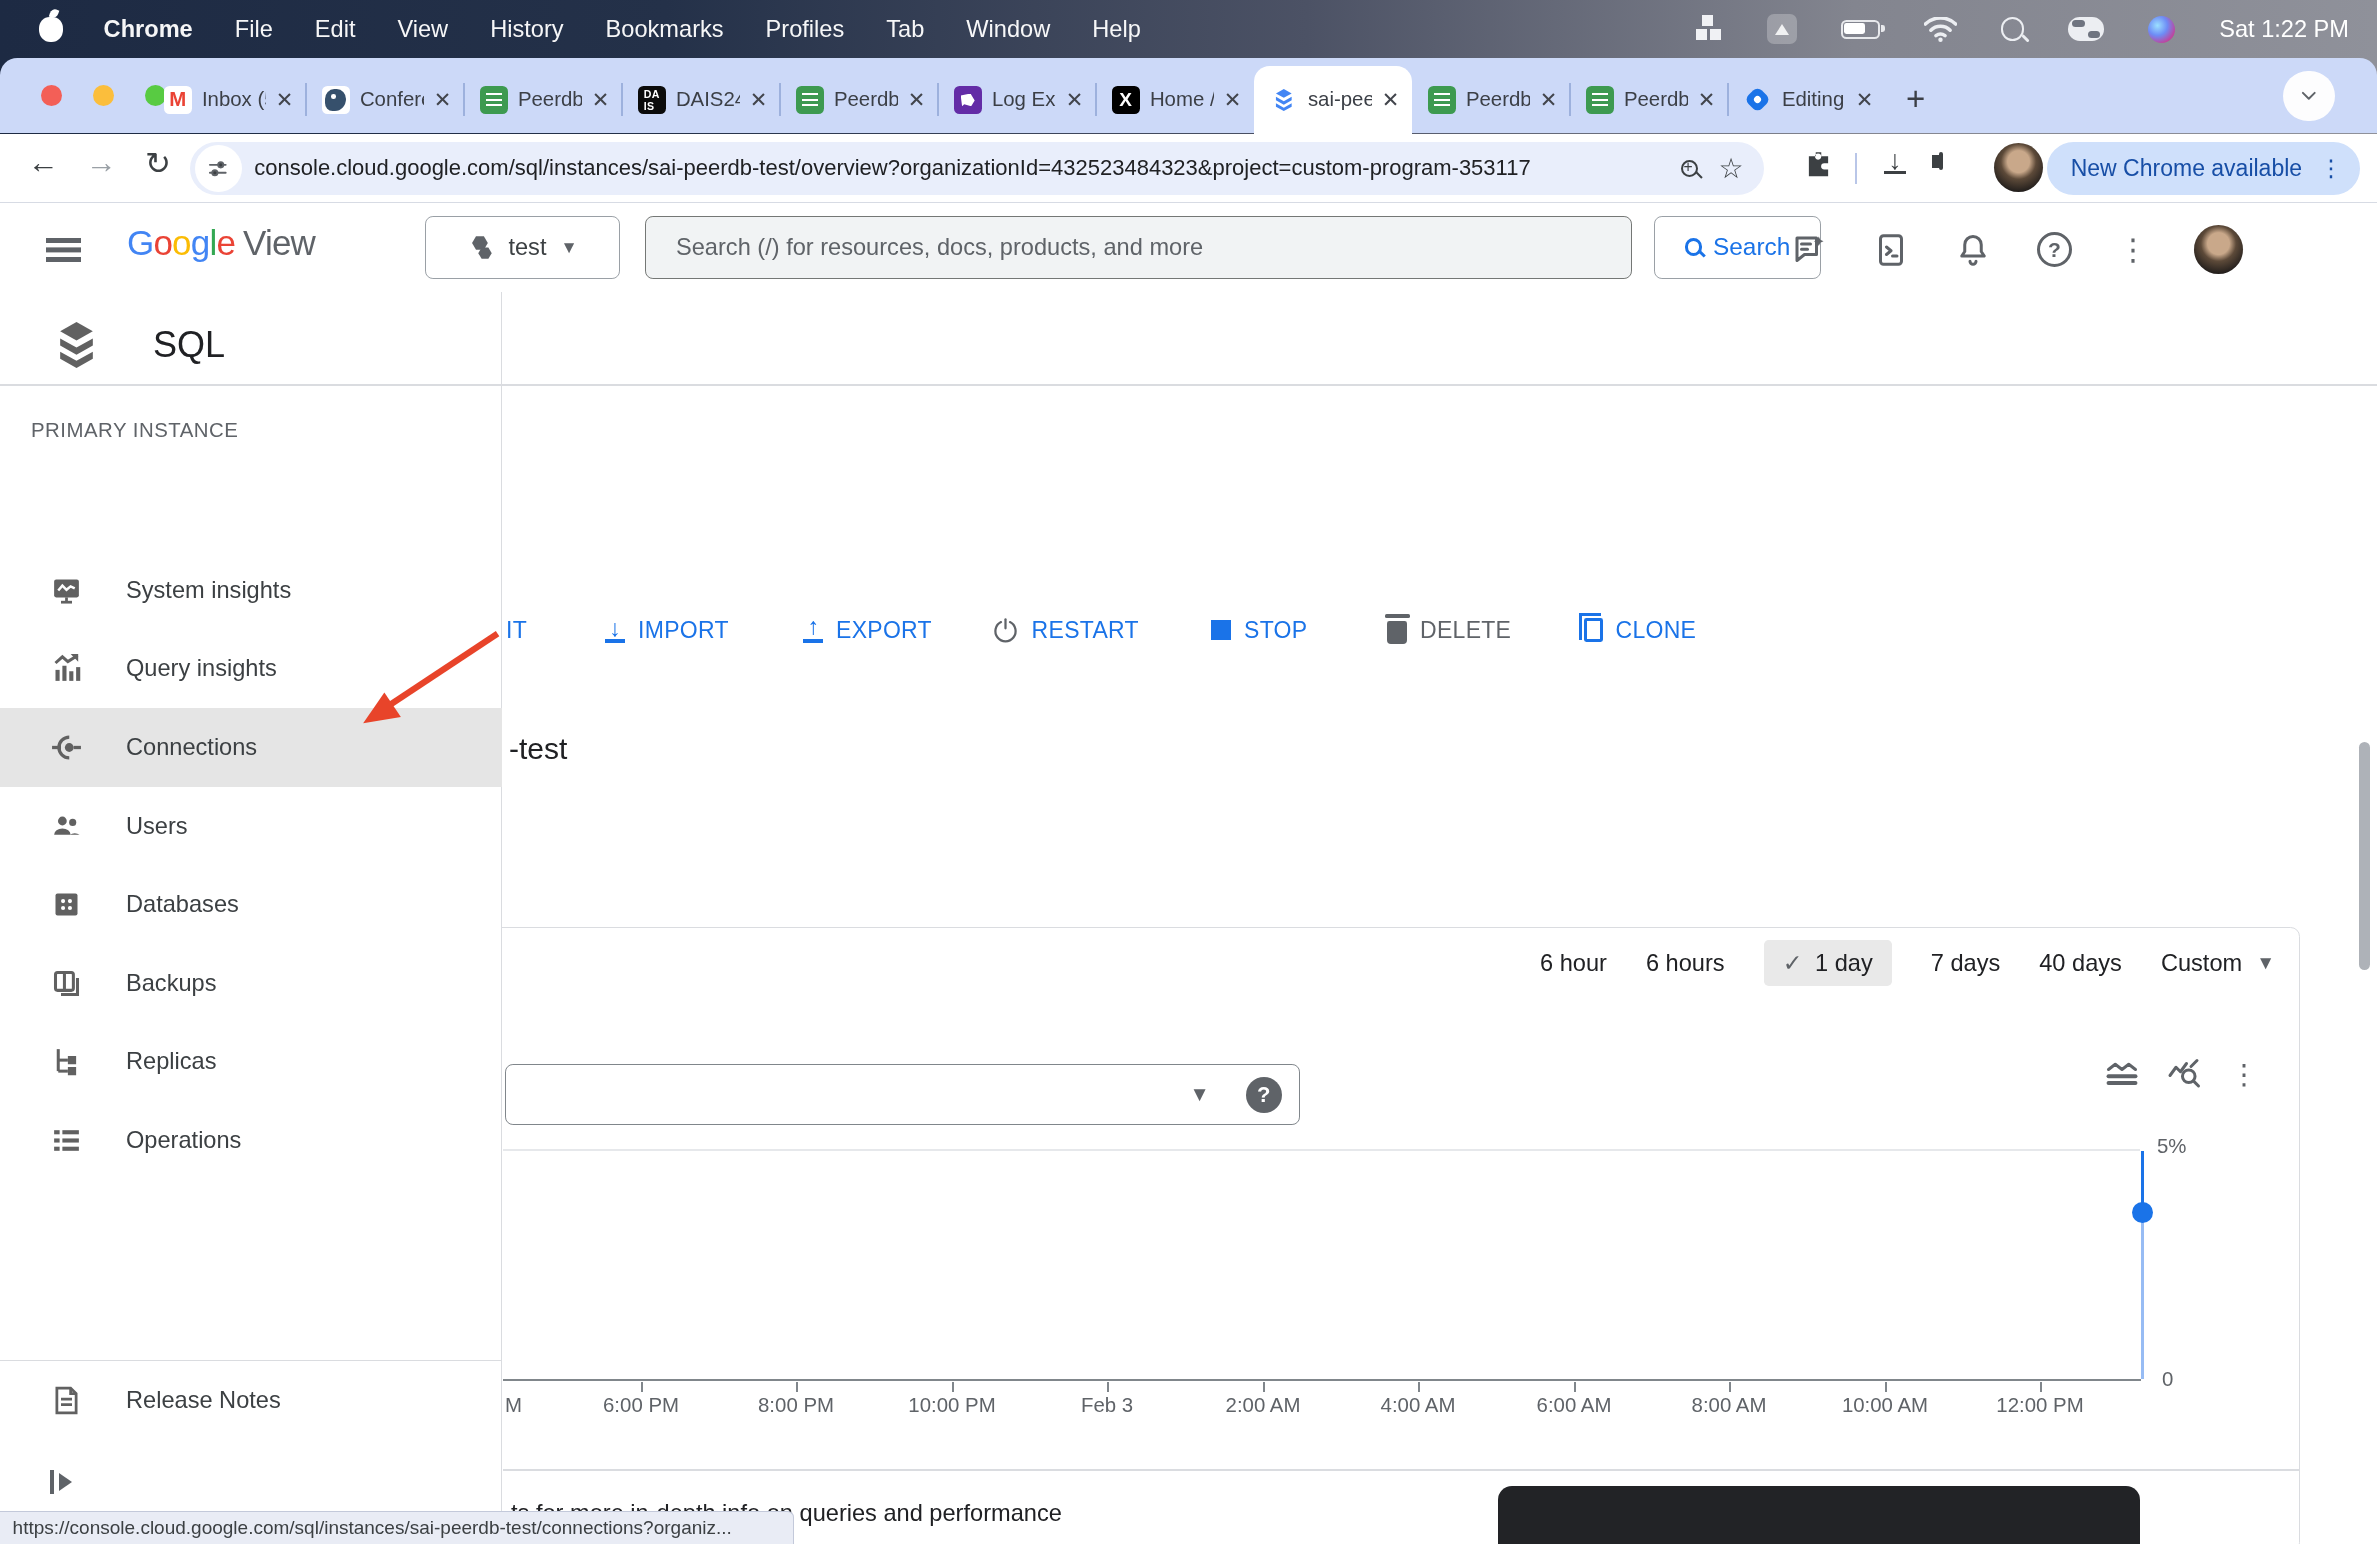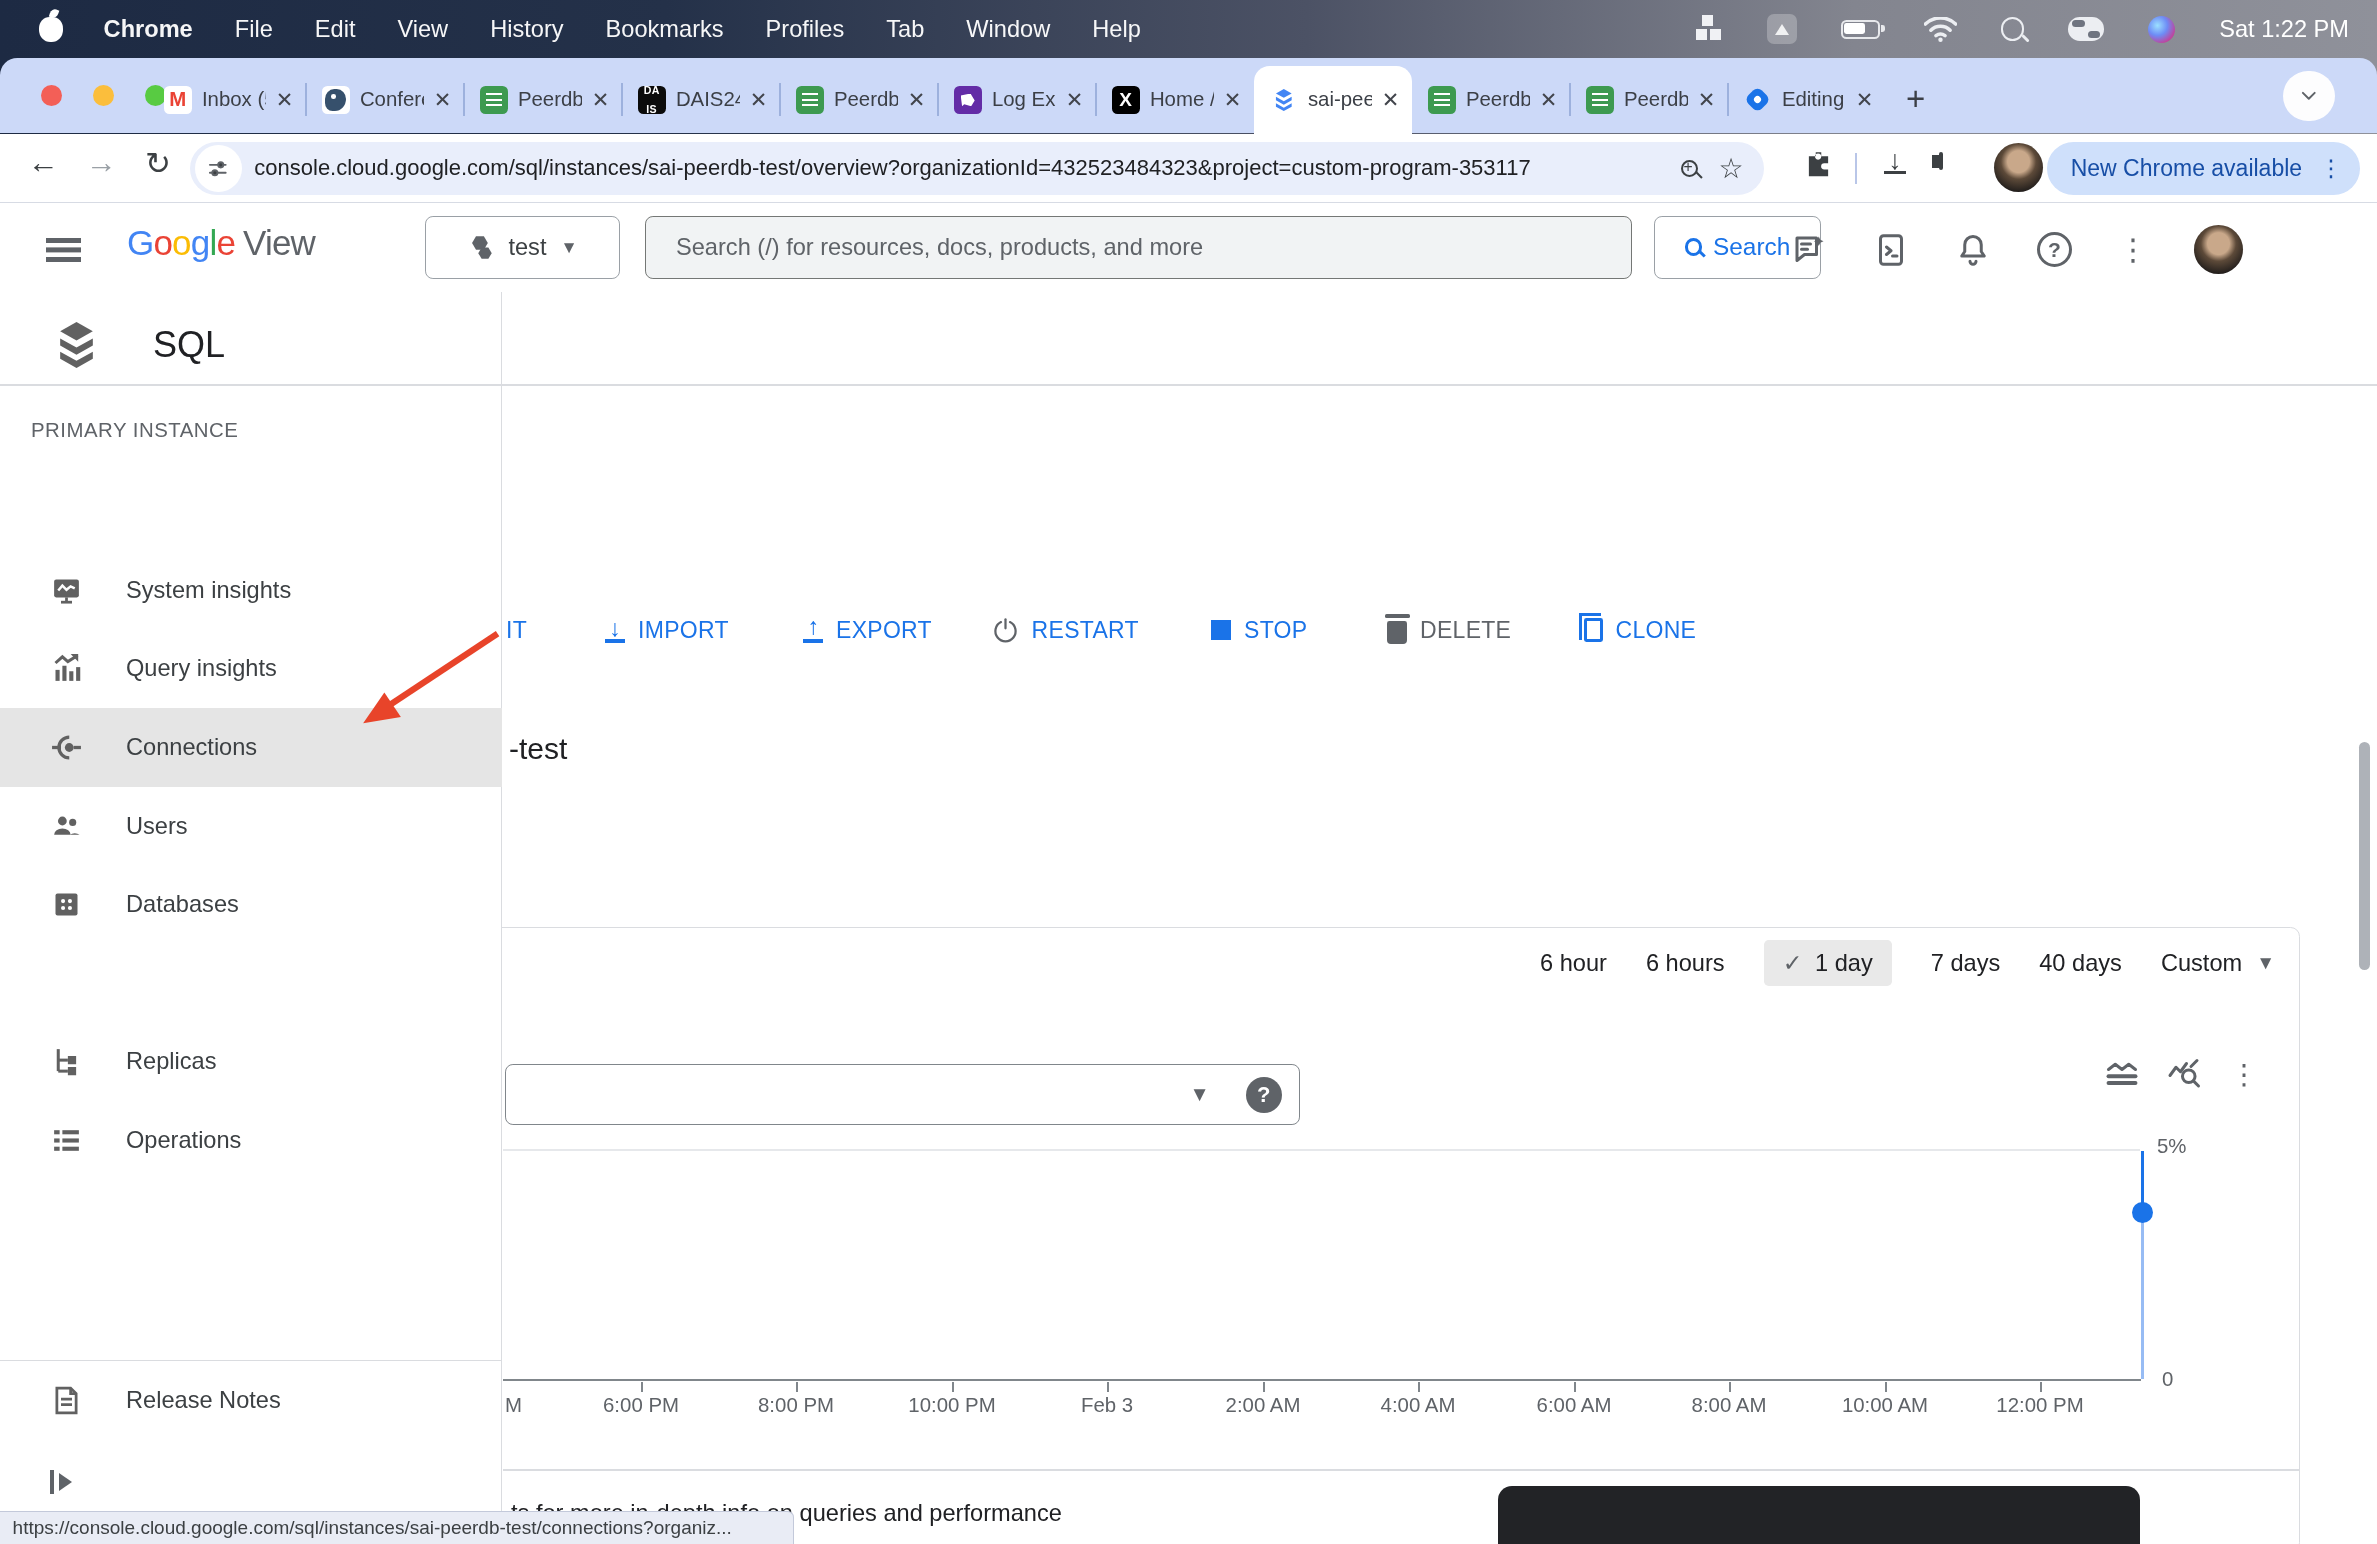--- a/index.html
+++ b/index.html
@@ -44,21 +44,21 @@
   .tab-label { flex:1; font-size:20.4px; color:#3b3f46; white-space:nowrap; overflow:hidden; }
   .tab-close { font-size:21px; color:#42454c; }
   .fav { width:28px; height:28px; border-radius:5.5px; flex:0 0 28px; display:flex; align-items:center; justify-content:center; font-weight:bold; }
   .fav-gmail { background:#fff; color:#ea4335; font-size:20.4px; }
   .fav-pg { background:#fff; position:relative; }
   .fav-pg i { width:20.4px; height:22px; background:#36506c; border-radius:50% 50% 60% 40%; position:relative; display:block;}
   .fav-pg i::after{ content:""; position:absolute; left:5.5px; top:5.5px; width:4.7px; height:4.7px; border-radius:50%; background:#fff; }
   .fav-peerdb { background:#3d9a50; }
   .fav-peerdb i { width:15.7px; height:14px; display:block;
      background: repeating-linear-gradient(180deg,#fff 0 2.4px, transparent 2.4px 5.5px); }
-  .fav-dais { background:#0b0b0b; color:#fff; font-size:10.6px; line-height:19px; text-align:center; letter-spacing:0.4px;}
+  .fav-dais { background:#0b0b0b; color:#fff; font-size:10.6px; line-height:12px; text-align:left; letter-spacing:0.4px;}
   .fav-dd { background:#632ca6; position:relative; }
   .fav-dd i { width:14px; height:12.6px; background:#fff; display:block; clip-path:polygon(0 15%, 70% 0, 100% 55%, 75% 100%, 25% 85%, 10% 100%); }
   .fav-x { background:#000; color:#fff; font-size:19px; }
   .fav-sql svg { width:23.6px; height:23.6px; }
   .fav-maps { background:transparent; position:relative; }
   .fav-maps i { width:19px; height:19px; background:#1a73e8; border-radius:6.3px; transform:rotate(45deg); display:block; position:relative;}
   .fav-maps i::after { content:""; position:absolute; left:5.5px; top:5.5px; width:7.9px; height:7.9px; background:#fff; border-radius:50%; }
   .newtab { width:50px; height:50px; margin:7.9px 0 0 4.7px; display:flex; align-items:center; justify-content:center; font-size:33px; color:#3b3f46; }
   .tab-chevron { position:absolute; right:42px; top:12.6px; width:52px; height:50px; background:#fdfdfe; border-radius:25px; display:flex; align-items:center; justify-content:center; }
 
@@ -579,20 +579,30 @@
           <svg viewBox="0 0 24 24">
             <rect x="4" y="4" width="16" height="16" rx="1.5" fill="#616161"></rect>
             <circle cx="9.5" cy="9.5" r="1.5" fill="#fff"></circle>
             <circle cx="14.5" cy="9.5" r="1.5" fill="#fff"></circle>
             <circle cx="9.5" cy="14.5" r="1.5" fill="#fff"></circle>
             <circle cx="14.5" cy="14.5" r="1.5" fill="#fff"></circle>
           </svg>
         </span>
       <span class="nav-lbl">Databases</span>
     </div>
+    <div class="nav-item" style="top:652px">
+      <span class="nav-icn">
+          <svg viewBox="0 0 24 24" fill="none" stroke="#616161" stroke-width="2.2">
+            <rect x="4" y="4" width="13" height="13" rx="1.5"></rect>
+            <line x1="10.5" y1="4" x2="10.5" y2="17"></line>
+            <path d="M20 8 v12 h-12"></path>
+          </svg>
+        </span>
+      <span class="nav-lbl">Backups</span>
+    </div>
     <div class="nav-item" style="top:730px">
       <span class="nav-icn">
           <svg viewBox="0 0 24 24" fill="#616161" stroke="#616161" stroke-width="2.2">
             <line x1="6" y1="3" x2="6" y2="19"></line>
             <line x1="6" y1="11" x2="13" y2="11"></line>
             <line x1="6" y1="19" x2="13" y2="19"></line>
             <rect x="13" y="8" width="6" height="6" stroke="none"></rect>
             <rect x="13" y="16" width="6" height="6" stroke="none"></rect>
           </svg>
         </span>

